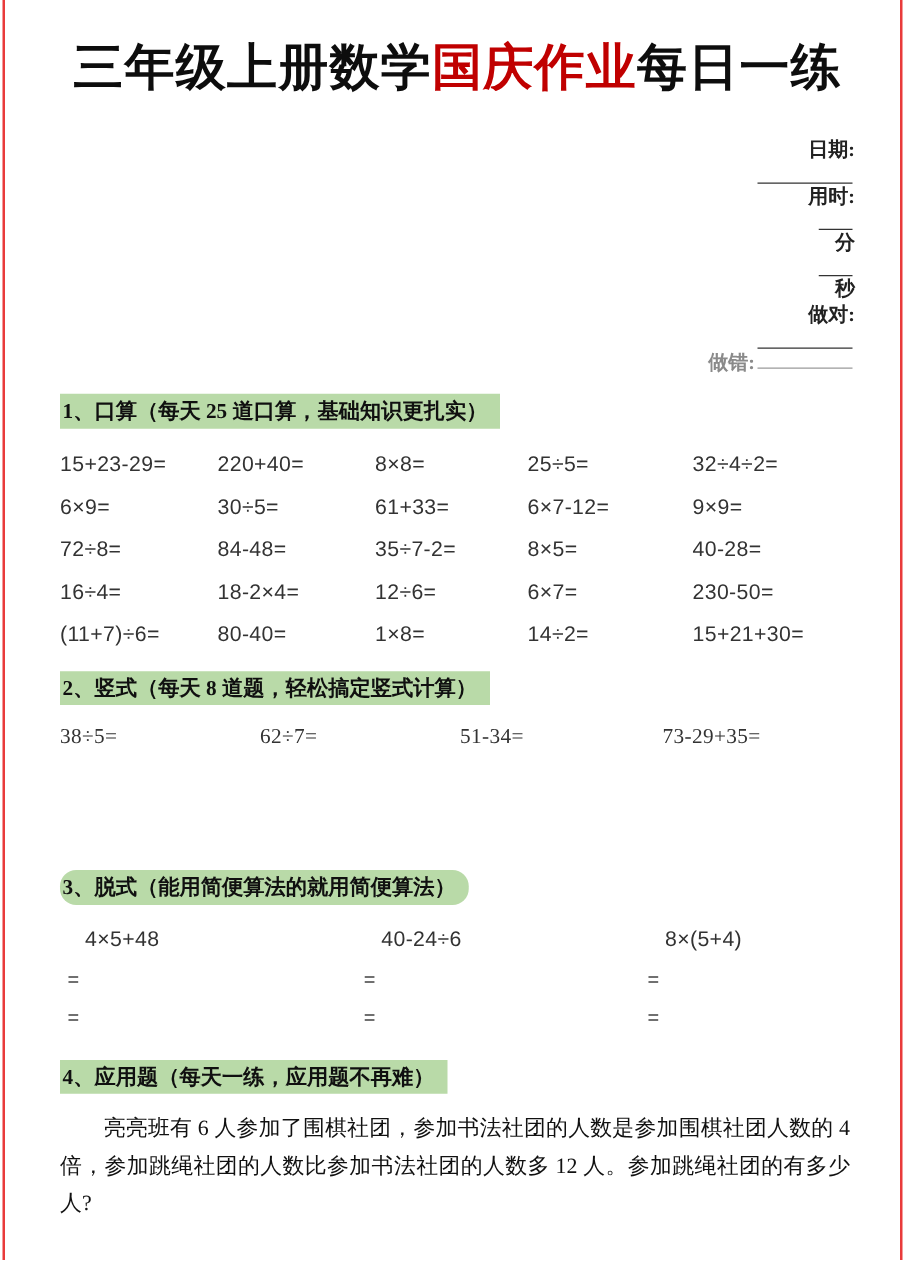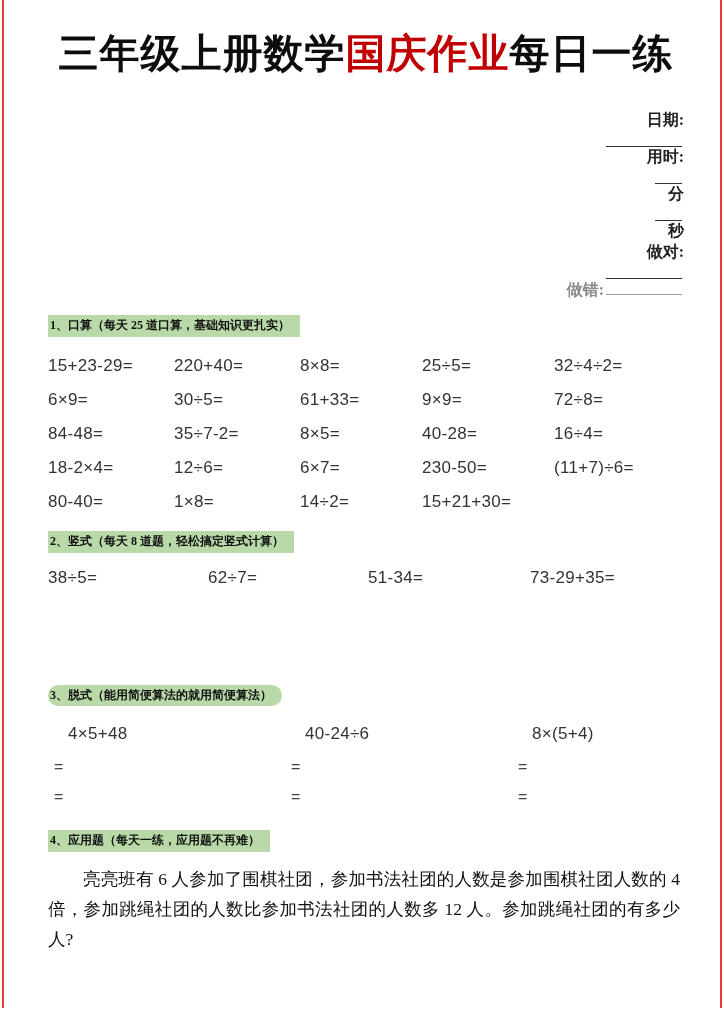--- a/index.html
+++ b/index.html
@@ -55,21 +55,21 @@
   .meta-gap-1 { margin-left:56px; }
   .meta-gap-2 { margin-left:60px; }
   .meta-gap-3 { margin-left:56px; }
   .meta-dim { color:#8a8a8a; }
   .meta-dim .blank { border-bottom-color:#9a9a9a; }
 
   
   .sec-bar {
     display:inline-block;
     background:#b9daa8;
-    font-size:12px;
+    font-size:17px;
     font-weight:bold;
     color:#101010;
     padding:4px 10px 4px 2px;
     line-height:1.15;
   }
   .sec-1 { margin-top:14px; }
   .sec-2 { margin-top:12px; }
   .sec-3 { margin-top:96px;border-radius:13px; }
   .sec-4 { margin-top:22px; }
 
@@ -89,21 +89,21 @@
   }
   .oral-grid .cell { height:34px; display:flex; align-items:center; }
 
   
   .vert-grid {
     display:grid;
     grid-template-columns:160px 160px 162px auto;
   }
   .vert-row-1 { margin-top:14px; }
   .vert-row-2 { margin-top:96px; }
-  .vert-grid .cell { height:22px; display:flex; align-items:center; }
+  .vert-grid .cell { height:22px; display:flex; align-items:center;font-family:Liberation Serif, serif; }
 
   
   .step-grid {
     display:grid;
     grid-template-columns:215px 205px auto;
     gap:22px;
   }
   .step-probs { margin-top:16px; }
   .step-probs .cell { padding-left:20px; height:24px; display:flex; align-items:center; }
   .eq-row .cell { padding-left:6px; height:22px; display:flex; align-items:center; }
@@ -160,20 +160,21 @@
     </div>
     <div class="oral-grid prob">
       <div class="cell">15+23-29=</div>
       <div class="cell">220+40=</div>
       <div class="cell">8×8=</div>
       <div class="cell">25÷5=</div>
       <div class="cell">32÷4÷2=</div>
       <div class="cell">6×9=</div>
       <div class="cell">30÷5=</div>
       <div class="cell">61+33=</div>
+      <div class="cell">6×7-12=</div>
       <div class="cell">9×9=</div>
       <div class="cell">72÷8=</div>
       <div class="cell">84-48=</div>
       <div class="cell">35÷7-2=</div>
       <div class="cell">8×5=</div>
       <div class="cell">40-28=</div>
       <div class="cell">16÷4=</div>
       <div class="cell">18-2×4=</div>
       <div class="cell">12÷6=</div>
       <div class="cell">6×7=</div>

